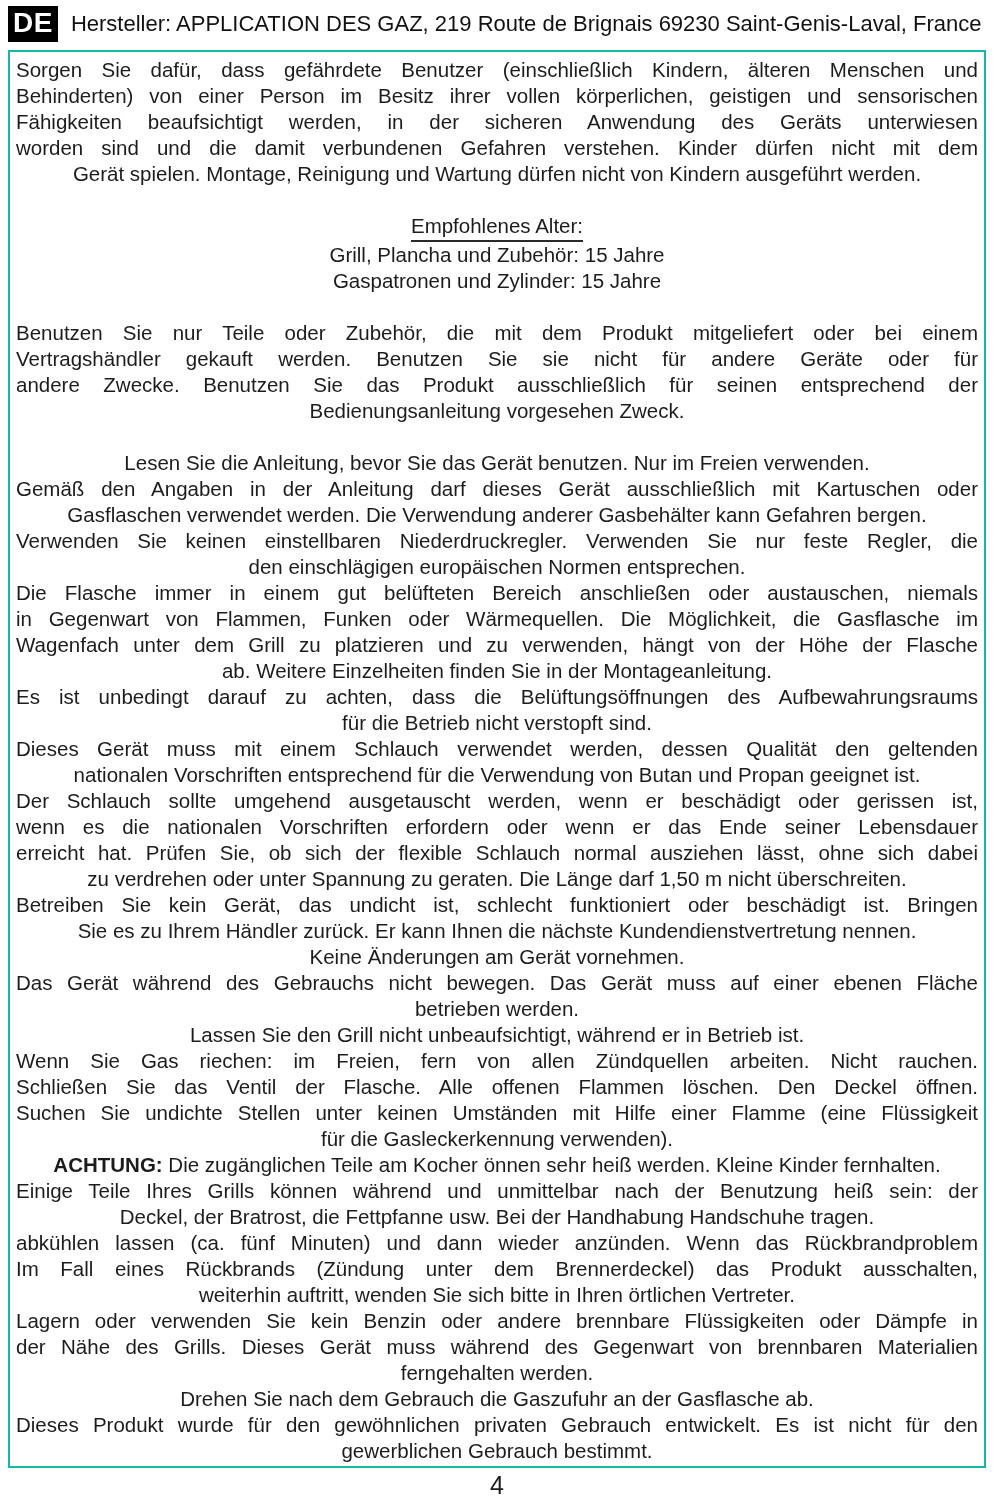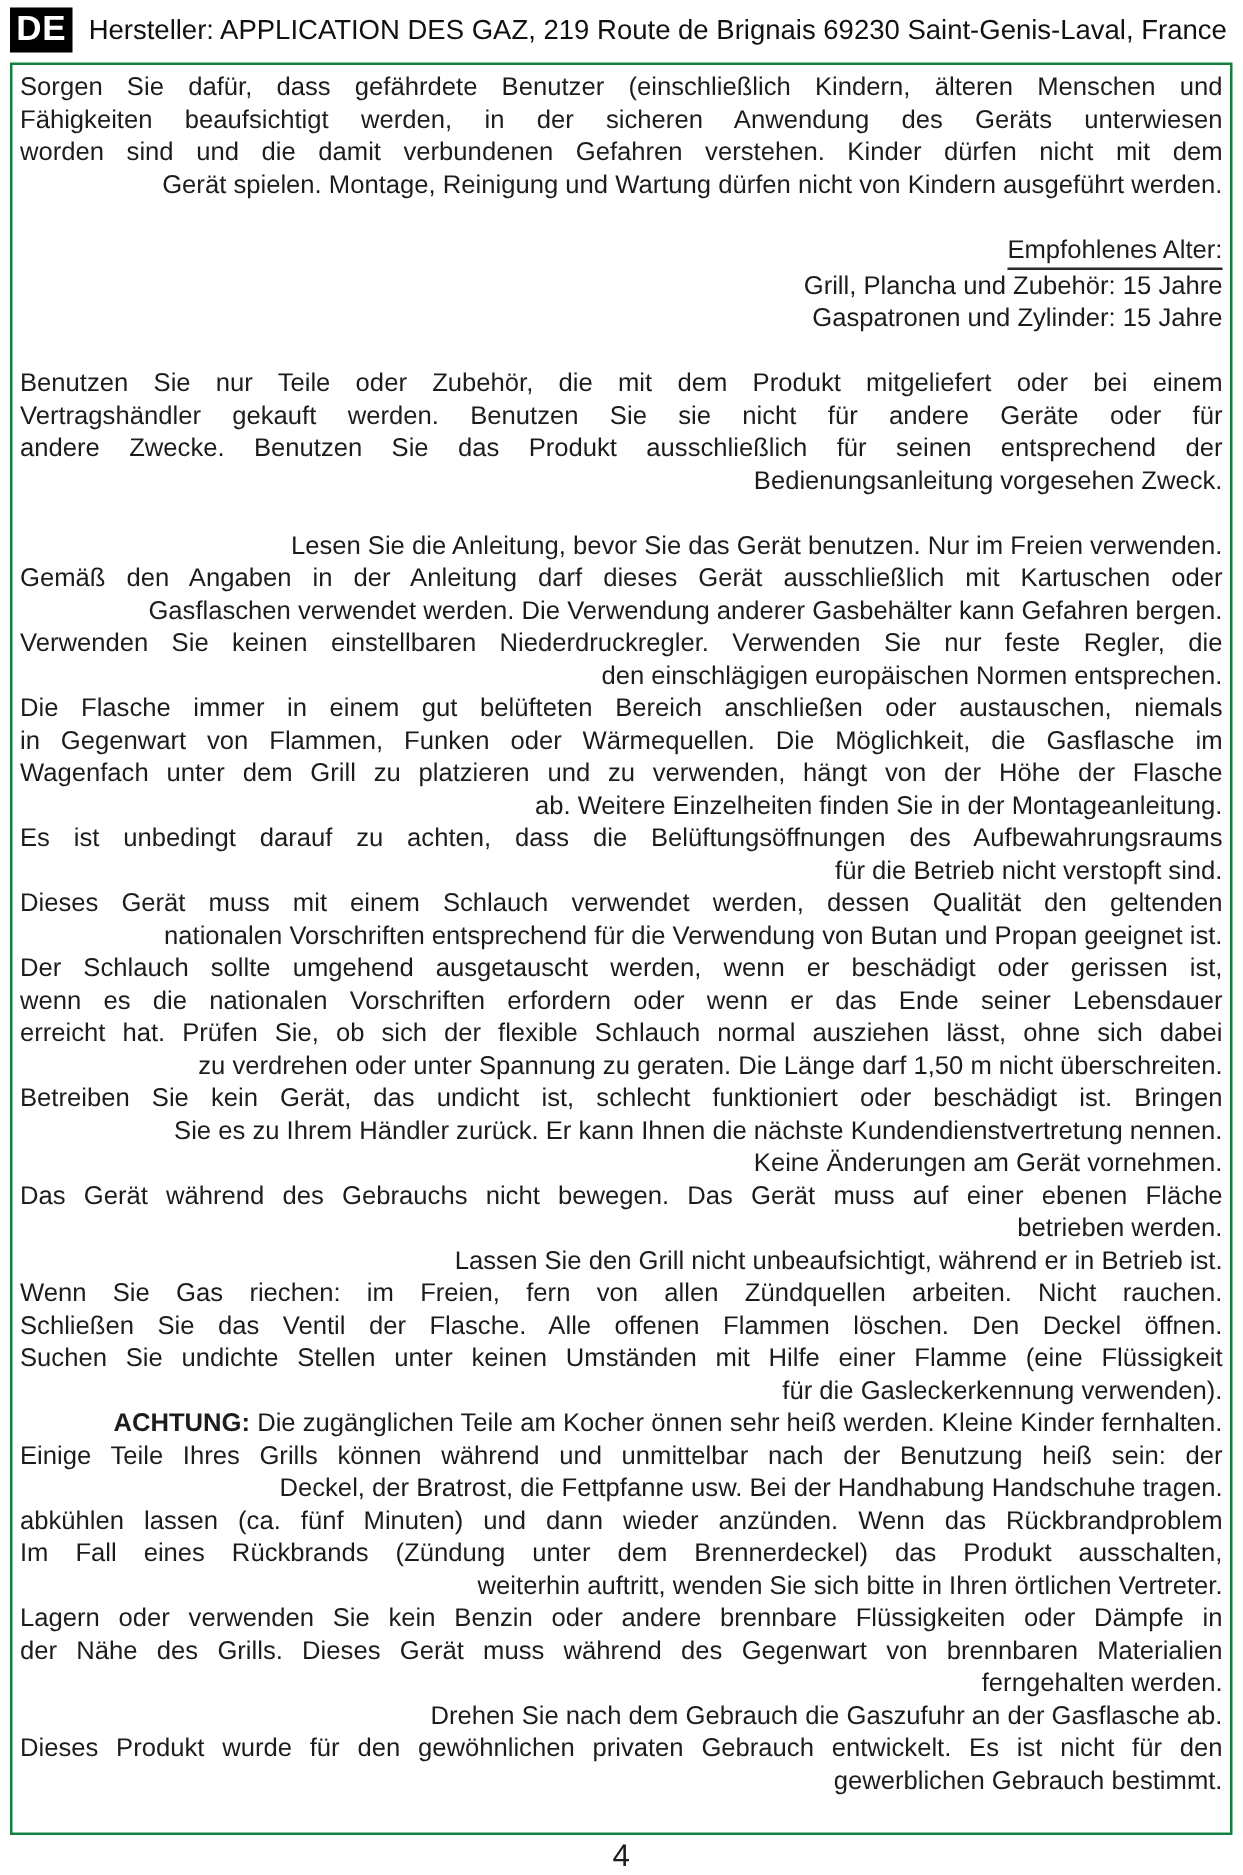--- a/index.html
+++ b/index.html
@@ -24,31 +24,31 @@
     font-weight: bold; font-size: 28px;
     padding: 1px 5px 3px 5px; line-height: 1.15;
     letter-spacing: 0.5px;
   }
   .header-text { font-size: 22px; color: #111111; white-space: nowrap; }
   .header-text b { font-weight: normal; }
 
   
   .box {
     margin: 7px 8px 0 8px;
-    border: 2px solid #15803d;
+    border: 2px solid #14b8a6;
     padding: 5px 6px 5px 6px;
     box-sizing: border-box;
     height: 1418px;
     overflow: hidden;
   }
   .line {
     font-size: 20.5px;
     line-height: 26px;
     color: #1c1c1c;
-    text-align: right;
+    text-align: center;
     min-height: 26px;
   }
   .just {
     text-align: justify;
     text-align-last: justify;
   }
   .gap { height: 26px; }
   .und-span {
     display: inline-block;
     border-bottom: 2px solid #2a2a2a;
@@ -70,20 +70,21 @@
 <div class="page">
 
   <div class="header">
     <span class="badge">DE</span>
     <span class="header-text"><b>Hersteller: APPLICATION DES GAZ</b><span>, 219 Route de Brignais 69230 Saint-Genis-Laval, France</span></span>
   </div>
 
   <div class="box">
     <div>
         <div class="line just">Sorgen Sie dafür, dass gefährdete Benutzer (einschließlich Kindern, älteren Menschen und</div>
+        <div class="line just">Behinderten) von einer Person im Besitz ihrer vollen körperlichen, geistigen und sensorischen</div>
         <div class="line just">Fähigkeiten beaufsichtigt werden, in der sicheren Anwendung des Geräts unterwiesen</div>
         <div class="line just">worden sind und die damit verbundenen Gefahren verstehen. Kinder dürfen nicht mit dem</div>
         <div class="line">Gerät spielen. Montage, Reinigung und Wartung dürfen nicht von Kindern ausgeführt werden.</div>
         <div class="gap"></div>
         <div class="line"><span class="und-span">Empfohlenes Alter:</span></div>
         <div class="line">Grill, Plancha und Zubehör: 15 Jahre</div>
         <div class="line">Gaspatronen und Zylinder: 15 Jahre</div>
         <div class="gap"></div>
         <div class="line just">Benutzen Sie nur Teile oder Zubehör, die mit dem Produkt mitgeliefert oder bei einem</div>
         <div class="line just">Vertragshändler gekauft werden. Benutzen Sie sie nicht für andere Geräte oder für</div>

